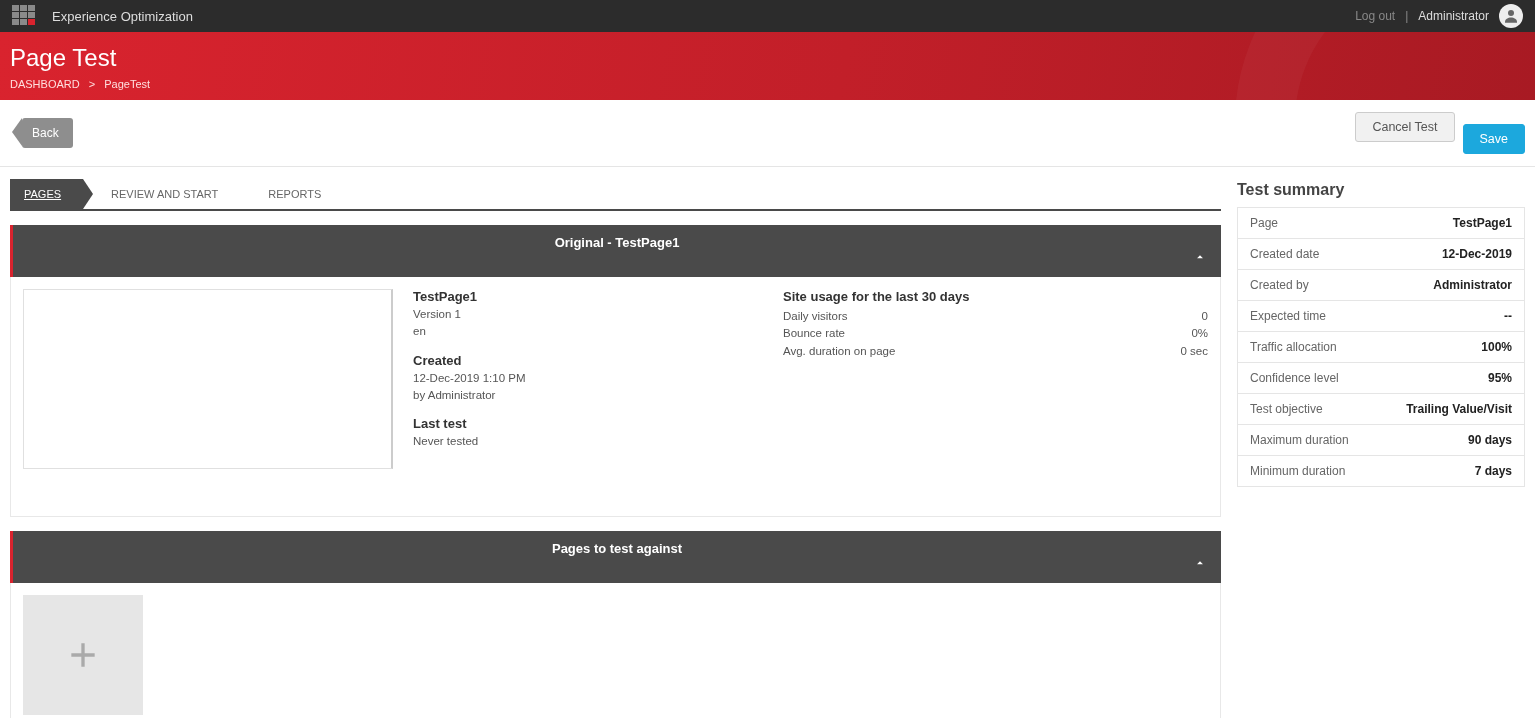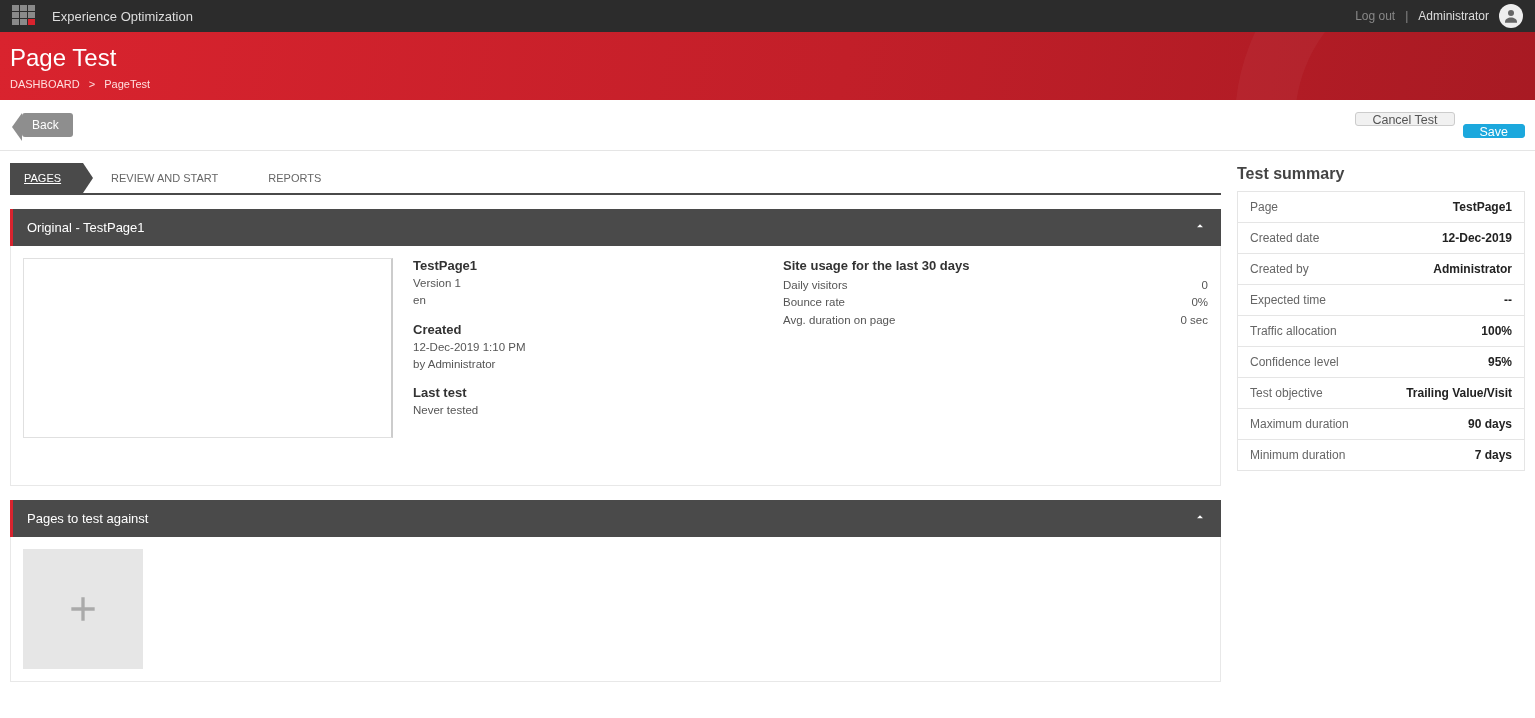--- a/index.html
+++ b/index.html
@@ -21,42 +21,42 @@
 
 .banner { background: linear-gradient(100deg, #d9232e 0%, #c21f29 55%, #a81a23 100%); color: #fff; padding: 12px 10px 10px 10px; position: relative; overflow: hidden; }
 .banner::after { content: ""; position: absolute; right: -120px; top: -120px; width: 300px; height: 300px; border: 60px solid rgba(255,255,255,0.04); border-radius: 50%; }
 .banner-title { font-size: 24px; font-weight: 400; margin-bottom: 6px; }
 .breadcrumb { font-size: 11px; color: #ffdede; }
 .breadcrumb a { color: #ffdede; text-decoration: none; }
 .breadcrumb .sep { margin: 0 6px; }
 
 
 .action-row { display: flex; align-items: center; padding: 12px 10px; border-bottom: 1px solid #e5e5e5; }
-.back-btn { position: relative; background: #8e8e8e; color: #fff; border: none; height: 24px; padding: 0 14px 0 10px; font-size: 12px; cursor: pointer; border-radius: 3px; margin-left: 12px; }
+.back-btn { position: relative; background: #8e8e8e; color: #fff; border: none; height: 30px; padding: 0 14px 0 10px; font-size: 12px; cursor: pointer; border-radius: 3px; margin-left: 12px; }
 .back-btn::before { content: ""; position: absolute; left: -10px; top: 0; width: 0; height: 0; border-top: 14px solid transparent; border-bottom: 14px solid transparent; border-right: 10px solid #8e8e8e; }
 .right-buttons { margin-left: auto; display: flex; gap: 8px; }
-.btn { height: 14px; padding: 0 16px; font-size: 12.5px; border-radius: 3px; cursor: pointer; border: 1px solid transparent; }
+.btn { height: 30px; padding: 0 16px; font-size: 12.5px; border-radius: 3px; cursor: pointer; border: 1px solid transparent; }
 .btn-default { background: #f1f1f1; border-color: #ccc; color: #555; }
 .btn-primary { background: #1ca8dd; border-color: #1ca8dd; color: #fff; margin-top: 12px; }
 
 
 .body-wrap { display: flex; padding: 12px 10px 20px 10px; gap: 16px; align-items: flex-start; }
 .main-col { flex: 1; min-width: 0; }
 .side-col { width: 288px; flex-shrink: 0; }
 
 
 .tabs { display: flex; border-bottom: 2px solid #4a4a4a; margin-bottom: 0; }
 .tab { position: relative; height: 30px; line-height: 30px; padding: 0 22px 0 28px; font-size: 11px; color: #666; background: #fff; cursor: pointer; }
 .tab.active { background: #4a4a4a; color: #fff; text-decoration: underline; }
 .tab::after { content: ""; position: absolute; right: -10px; top: 0; width: 0; height: 0; border-top: 15px solid transparent; border-bottom: 15px solid transparent; border-left: 10px solid #fff; z-index: 2; }
 .tab.active::after { border-left-color: #4a4a4a; }
 .tab:first-child { padding-left: 14px; }
 
 
-.panel-header { background: #4a4a4a; color: #fff; padding: 10px 14px; font-size: 13px; font-weight: 400; display: flex; align-items: center; border-left: 3px solid #d9232e; margin-top: 14px; }
+.panel-header { background: #4a4a4a; color: #fff; padding: 10px 14px; font-size: 13px; font-weight: 700; display: flex; align-items: center; border-left: 3px solid #d9232e; margin-top: 14px; flex-direction: column; }
 .panel-header.first { margin-top: 14px; }
 .panel-header .chev { margin-left: auto; cursor: pointer; }
 .panel-header .chev svg { width: 14px; height: 14px; fill: #fff; }
 
 
 .panel-body { border: 1px solid #e8e8e8; border-top: none; padding: 12px; display: flex; gap: 20px; min-height: 240px; }
 .thumb-col { width: 370px; }
 .thumb { width: 100%; height: 180px; border: 1px solid #e0e0e0; border-right: 2px solid #ccc; background: #fff; }
 .info-col { width: 350px; }
 .info-col h4 { font-size: 13px; font-weight: 700; margin-top: 0; margin-bottom: 2px; }

